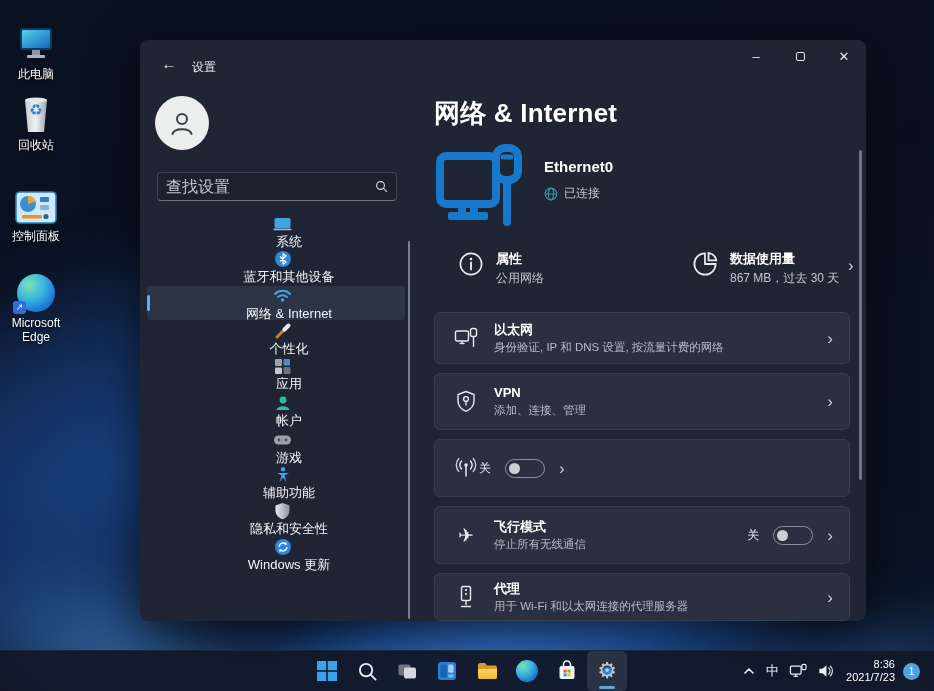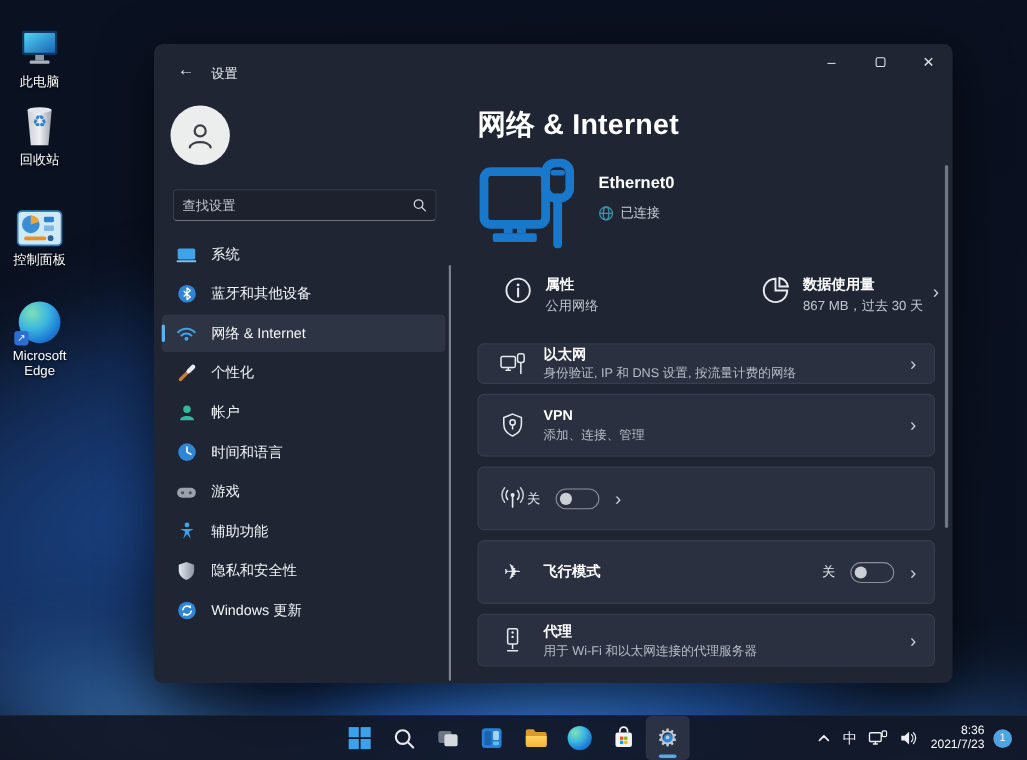--- a/index.html
+++ b/index.html
@@ -40,25 +40,25 @@
   .controls { position:absolute; right:0; top:0; display:flex; }
   .ctrl { width:44px; height:32px; display:flex; align-items:center; justify-content:center; color:#e2e5ea; font-size:13px; cursor:pointer;}
   .ctrl .maxbox { width:9px; height:9px; border:1.2px solid #e2e5ea; border-radius:2px; display:block;}
 
   
   .avatar { position:absolute; left:15px; top:56px; width:54px; height:54px; border-radius:50%;
     background:#eceded; display:flex; align-items:center; justify-content:center; cursor:pointer;}
   .searchbox { position:absolute; left:17px; top:132px; width:240px; height:29px;
     background:#1c212d; border:1px solid #3d4454; border-bottom-color:#6b7383; border-radius:4px;
     display:flex; align-items:center; padding:0 8px; }
-  .searchbox input { flex:1; background:transparent; border:none; outline:none; color:#d2d6dd; font-size:12px;
-    font-family:Liberation Sans, sans-serif; }
+  .searchbox input { flex:1; background:transparent; border:none; outline:none; color:#d2d6dd; font-size:16px;
+    font-family:Liberation Serif, serif; }
   .searchbox input::placeholder { color:#c2c7cf; }
   .nav { position:absolute; left:7px; top:174px; width:258px; display:flex; flex-direction:column; gap:2px;}
-  .nav-item { position:relative; height:34px; border-radius:4px; display:flex; align-items:center; padding-left:13px; cursor:pointer;}
+  .nav-item { position:relative; height:34px; border-radius:4px; display:flex; align-items:center; padding-left:13px; cursor:pointer;flex-direction:column;}
   .nav-item.selected { background:#2d3443; }
   .nav-item.selected::before { content:""; position:absolute; left:0; top:9px; width:3px; height:16px; border-radius:2px; background:#5fb2e8;}
   .nav-ico { width:19px; height:19px; display:flex; align-items:center; justify-content:center; }
   .nav-label { margin-left:13px; font-size:13px; color:#f2f4f7; }
   .side-scroll { position:absolute; left:268px; top:201px; width:2px; height:378px; background:#98a0ad; opacity:.75; border-radius:2px;}
 
   
   .page-title { position:absolute; left:294px; top:56px; font-size:26px; font-weight:700; letter-spacing:.2px;}
   .hero-icon { position:absolute; left:294px; top:104px; }
   .hero-name { position:absolute; left:404px; top:118px; font-size:15px; font-weight:700;}
@@ -245,40 +245,42 @@
     <div class="nav-item">
       <span class="nav-ico">
         <svg width="18" height="18" viewBox="0 0 18 18">
           <line x1="3" y1="15" x2="10" y2="8" stroke="#c77f3a" stroke-width="3" stroke-linecap="round"></line>
           <line x1="10.5" y1="7.5" x2="14.5" y2="3.5" stroke="#e9edf2" stroke-width="4" stroke-linecap="round"></line>
         </svg>
       </span>
       <span class="nav-label">个性化</span>
     </div>
 
+    <div class="nav-item">
+      <span class="nav-ico">
+        <svg width="17" height="17" viewBox="0 0 17 17">
+          <rect x="1" y="1" width="7" height="7" rx="1" fill="#9aa2ac"></rect>
+          <rect x="9.5" y="1" width="6.5" height="6.5" rx="1" fill="#5a87c8"></rect>
+          <rect x="1" y="9.5" width="7" height="6.5" rx="1" fill="#c3c9d2"></rect>
+          <rect x="9.5" y="9" width="7" height="7" rx="1" fill="#6b7280"></rect>
+        </svg>
+      </span>
+      <span class="nav-label">应用</span>
+    </div>
 
     <div class="nav-item">
       <span class="nav-ico">
         <svg width="18" height="18" viewBox="0 0 18 18">
           <circle cx="9" cy="6" r="3.4" fill="#35b8a0"></circle>
           <path d="M2.5 16 C3.5 11 14.5 11 15.5 16 Z" fill="#35b8a0"></path>
         </svg>
       </span>
       <span class="nav-label">帐户</span>
     </div>
 
-    <div class="nav-item">
-      <span class="nav-ico">
-        <svg width="18" height="18" viewBox="0 0 18 18">
-          <circle cx="9" cy="9" r="8" fill="#2f86d6"></circle>
-          <path d="M9 4.5 V9 L12.5 11" fill="none" stroke="#fff" stroke-width="1.5" stroke-linecap="round"></path>
-        </svg>
-      </span>
-      <span class="nav-label">时间和语言</span>
-    </div>
 
     <div class="nav-item">
       <span class="nav-ico">
         <svg width="19" height="19" viewBox="0 0 19 19">
           <rect x="1" y="5.5" width="17" height="9" rx="4.5" fill="#9aa2ac"></rect>
           <circle cx="6" cy="10" r="1.4" fill="#4a4f58"></circle>
           <circle cx="13" cy="10" r="1.4" fill="#4a4f58"></circle>
         </svg>
       </span>
       <span class="nav-label">游戏</span>
@@ -368,21 +370,21 @@
       <div>
         <div class="q-title">数据使用量</div>
         <div class="q-sub">867 MB，过去 30 天</div>
       </div>
     </div>
     <div class="chev" style="position:absolute;left:398px;top:14px;">›</div>
   </div>
 
   <div class="cards">
 
-    <div class="card" style="height:37px;">
+    <div class="card" style="height:52px;">
       <span class="card-ico">
         <svg width="24" height="22" viewBox="0 0 24 22">
           <rect x="1.5" y="4" width="13" height="10" rx="1.5" fill="none" stroke="#e6e9ee" stroke-width="1.4"></rect>
           <line x1="5.5" y1="16.5" x2="10.5" y2="16.5" stroke="#e6e9ee" stroke-width="1.4"></line>
           <line x1="8" y1="14" x2="8" y2="16.5" stroke="#e6e9ee" stroke-width="1.4"></line>
           <rect x="16.5" y="1.5" width="6" height="8" rx="2" fill="none" stroke="#e6e9ee" stroke-width="1.4"></rect>
           <line x1="19.5" y1="9.5" x2="19.5" y2="20" stroke="#e6e9ee" stroke-width="1.4"></line>
         </svg>
       </span>
       <span class="card-text">
@@ -430,20 +432,21 @@
         <span class="chev">›</span>
       </span>
     </div>
 
     <div class="card" style="height:58px;">
       <span class="card-ico">
         <span style="font-size:19px;color:#e6e9ee;line-height:1;">✈</span>
       </span>
       <span class="card-text">
         <span class="card-title" style="display:block;">飞行模式</span>
+        <span class="card-sub" style="display:block;">停止所有无线通信</span>
       </span>
       <span class="card-right">
         <span class="toggle-label">关</span>
         <span class="toggle">
             <span class="knob"></span>
           </span>
         <span class="chev">›</span>
       </span>
     </div>
 

